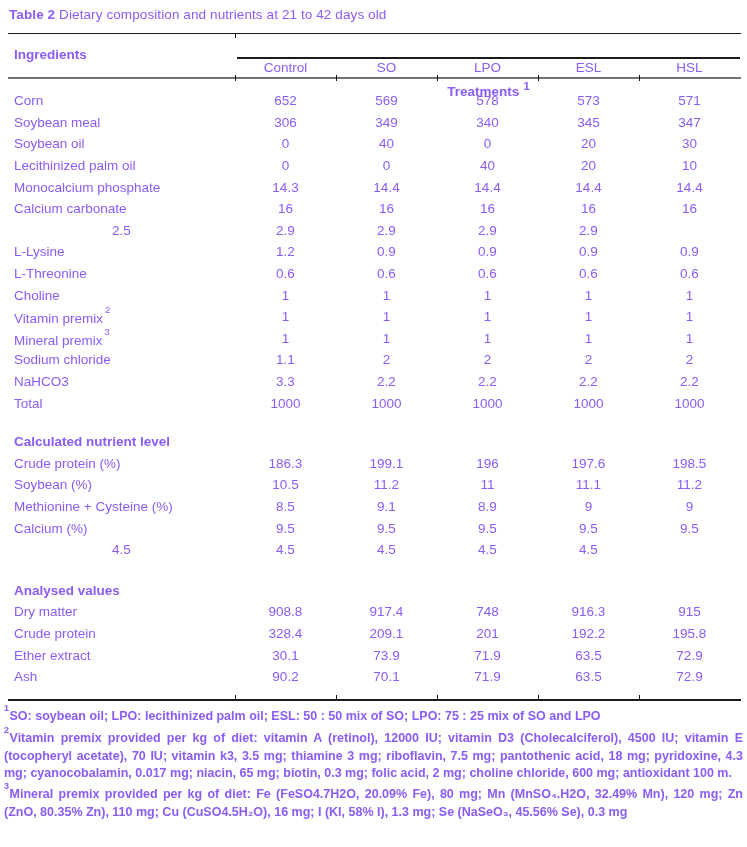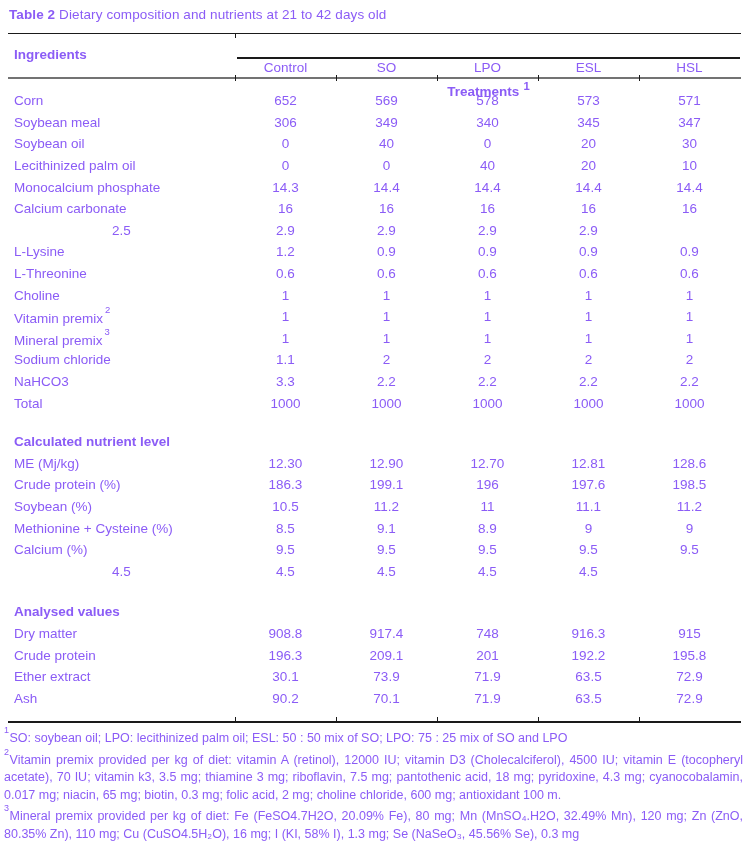--- a/index.html
+++ b/index.html
@@ -72,20 +72,21 @@
     height:2px;background:#1a1a1a;
   }
   .bottom-rule .tick{bottom:2px;height:4px;}
   
   .footnotes{
     margin:3px 0 13px 4px;
     width:739px;
     font-size:12.5px;
     line-height:17.4px;
     text-align:justify;
+    font-weight:bold;
   }
   .footnote sup{
     font-size:9px;position:relative;top:-4px;margin-right:0.5px;
   }
 </style>
 </head>
 <body>
 
 <div class="page">
 
@@ -234,28 +235,20 @@
           <div class="val">1000</div>
           <div class="val">1000</div>
           <div class="val">1000</div>
           <div class="val">1000</div>
         </div>
         <div class="section-gap-a"></div>
         <div class="trow">
           <div class="label bold">Calculated nutrient level</div>
         </div>
         <div class="trow">
-          <div class="label">ME (Mj/kg)</div>
-          <div class="val">12.30</div>
-          <div class="val">12.90</div>
-          <div class="val">12.70</div>
-          <div class="val">12.81</div>
-          <div class="val">128.6</div>
-        </div>
-        <div class="trow">
           <div class="label">Crude protein (%)</div>
           <div class="val">186.3</div>
           <div class="val">199.1</div>
           <div class="val">196</div>
           <div class="val">197.6</div>
           <div class="val">198.5</div>
         </div>
         <div class="trow">
           <div class="label">Soybean (%)</div>
           <div class="val">10.5</div>
@@ -294,21 +287,21 @@
         <div class="trow">
           <div class="label">Dry matter</div>
           <div class="val">908.8</div>
           <div class="val">917.4</div>
           <div class="val">748</div>
           <div class="val">916.3</div>
           <div class="val">915</div>
         </div>
         <div class="trow">
           <div class="label">Crude protein</div>
-          <div class="val">196.3</div>
+          <div class="val">328.4</div>
           <div class="val">209.1</div>
           <div class="val">201</div>
           <div class="val">192.2</div>
           <div class="val">195.8</div>
         </div>
         <div class="trow">
           <div class="label">Ether extract</div>
           <div class="val">30.1</div>
           <div class="val">73.9</div>
           <div class="val">71.9</div>

